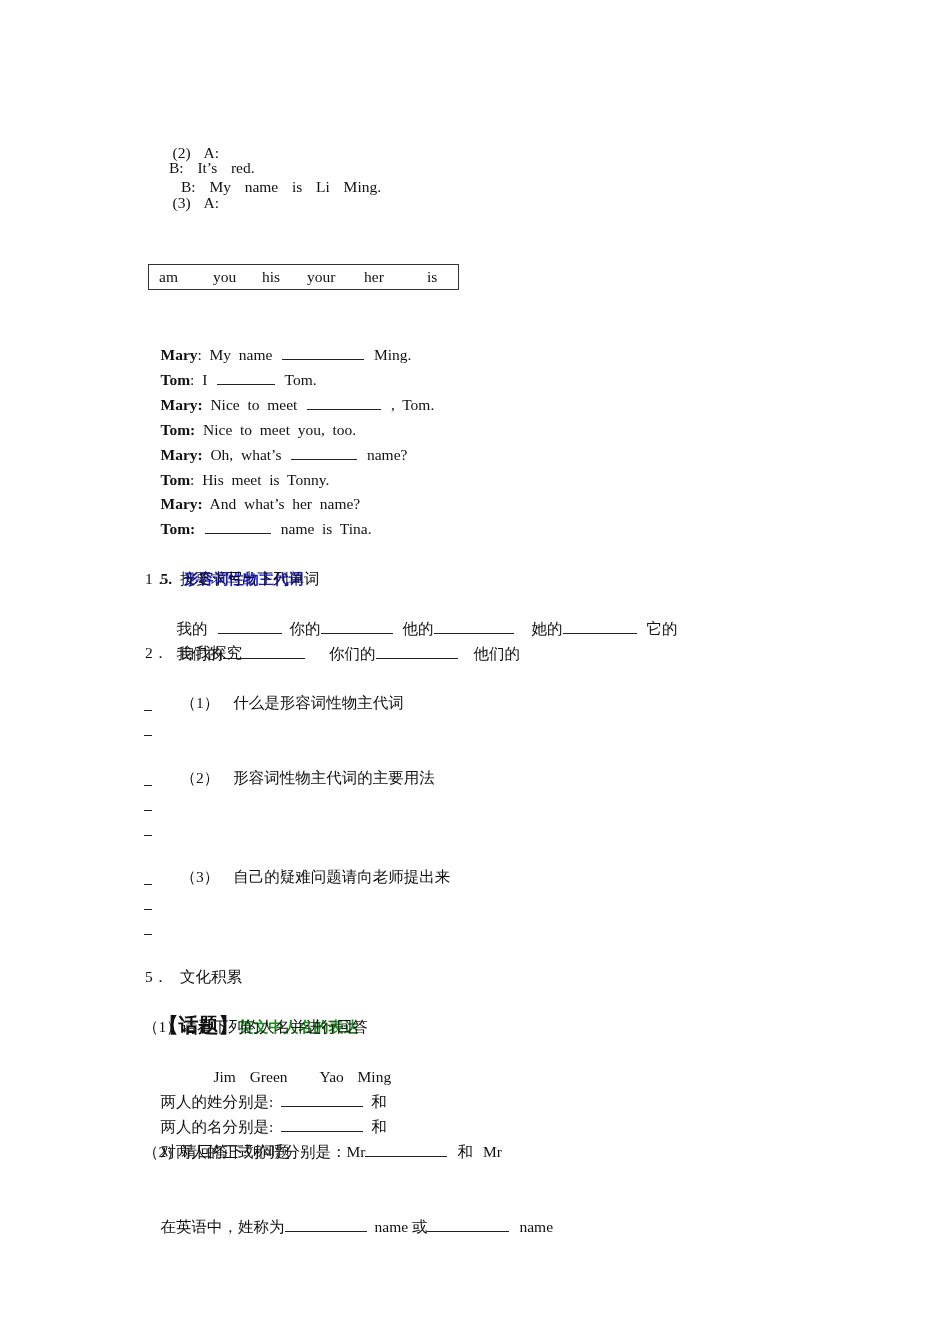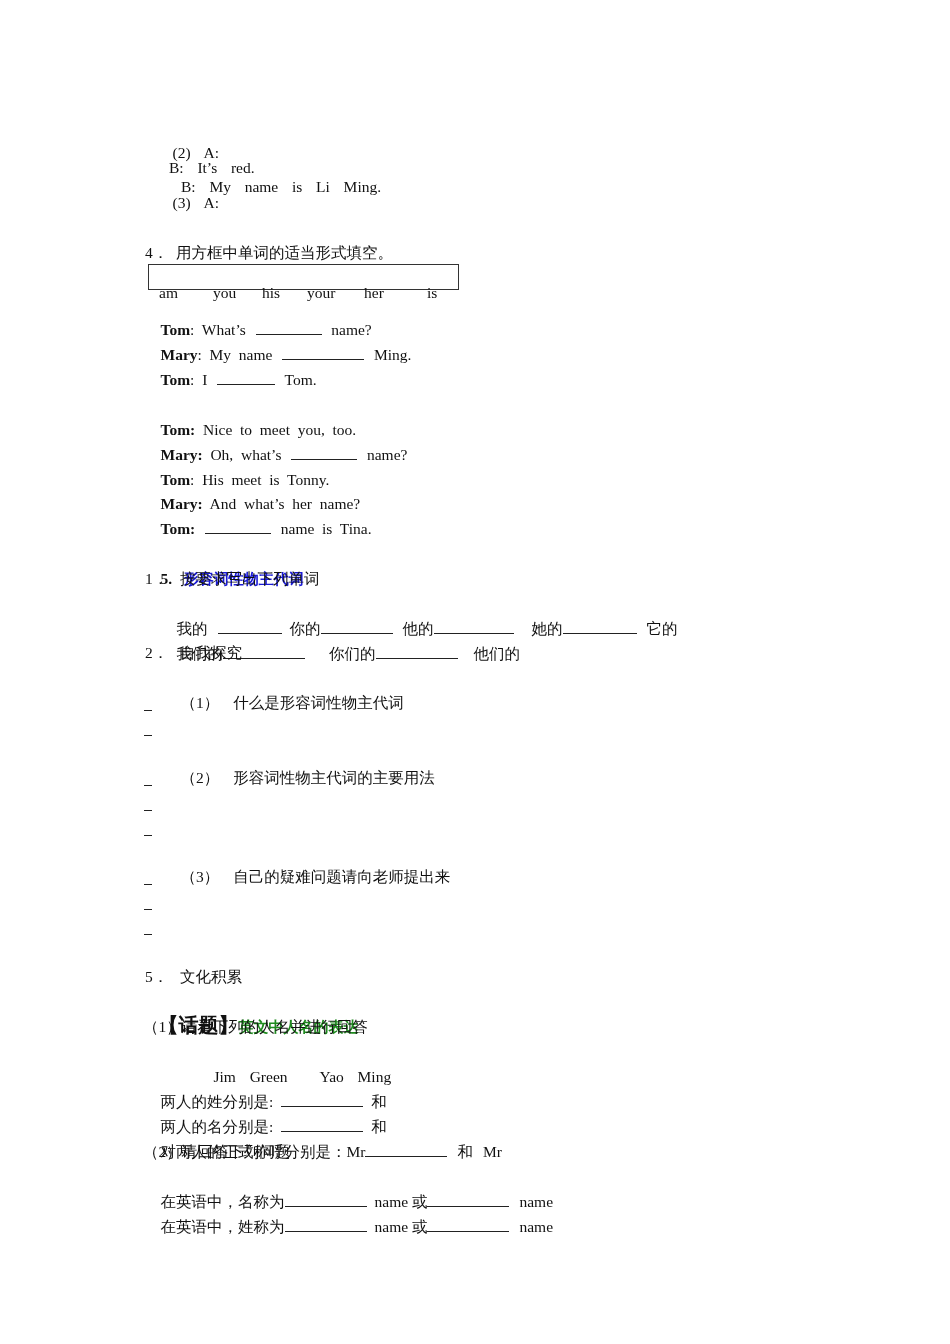--- a/index.html
+++ b/index.html
@@ -64,21 +64,21 @@
       position: absolute;
       left: 148px;
       top: 264px;
       width: 311px;
       height: 26px;
       border: 1px solid #333;
       box-sizing: border-box;
     }
     .wordbox span {
       position: absolute;
-      top: 16px;
+      top: 0;
       line-height: 24px;
     }
     .dash {
       position: absolute;
       left: 144px;
       width: 8px;
       height: 1px;
       background: #222;
     }
     .gap { display: inline-block; }
@@ -90,39 +90,38 @@
 
   <div class="line w" style="top:115px;">
     <span>(2)</span><span>  </span><span>A:</span>
   </div>
   <div class="line ind1 w" style="top:140px;margin-top:15px;">B:  It’s  red.</div>
   <div class="line w" style="top:165px;">
     <span>(3)</span><span>  </span><span>A:</span>
   </div>
   <div class="line ind1 w" style="top:174px;margin-left:12px;">B:  My  name  is  Li  Ming.</div>
 
-  <div class="line" style="top:240px;">4．  用方框中单词的适当形式填空。</div>
 
   <div class="wordbox">
     <span style="left:10px;">am</span>
     <span style="left:64px;">you</span>
     <span style="left:113px;">his</span>
     <span style="left:158px;">your</span>
     <span style="left:215px;">her</span>
     <span style="left:278px;">is</span>
   </div>
 
-  <div class="line" style="top:292px;">
-    <b>Tom</b><span>:</span><span>  What’s  </span><span class="blank" style="width:66px;"></span><span>  name?</span>
-  </div>
   <div class="line" style="top:317px;">
     <b>Mary</b><span>:</span><span>  My  name  </span><span class="blank" style="width:82px;"></span><span>  Ming.</span>
   </div>
   <div class="line" style="top:342px;">
     <b>Tom</b><span>:</span><span>  I  </span><span class="blank" style="width:58px;"></span><span>  Tom.</span>
+  </div>
+  <div class="line" style="top:367px;">
+    <b>Mary:</b><span>  Nice  to  meet  </span><span class="blank" style="width:74px;"></span><span>  ,  Tom.</span>
   </div>
   <div class="line" style="top:392px;">
     <b>Tom:</b><span>  Nice  to  meet  you,  too.</span>
   </div>
   <div class="line" style="top:417px;">
     <b>Mary:</b><span>  Oh,  what’s  </span><span class="blank" style="width:66px;"></span><span>  name?</span>
   </div>
   <div class="line" style="top:442px;">
     <b>Tom</b><span>:</span><span>  His  meet  is  Tonny.</span>
   </div>
@@ -180,20 +179,17 @@
     <span>两人的姓分别是:</span><span class="gap" style="width:6px;"></span><span class="blank" style="width:82px;"></span><span class="gap" style="width:6px;"></span><span>和</span>
   </div>
   <div class="line" style="top:1089px;">
     <span>两人的名分别是:</span><span class="gap" style="width:6px;"></span><span class="blank" style="width:82px;"></span><span class="gap" style="width:6px;"></span><span>和</span>
   </div>
   <div class="line" style="top:1114px;">
     <span>对两人的正式称呼分别是：</span><span>Mr</span><span class="blank" style="width:82px;margin-left:0;"></span><span class="gap" style="width:8px;"></span><span>和</span><span class="gap" style="width:10px;"></span><span>Mr</span>
   </div>
 
   <div class="line" style="top:1139px;left:143px;">（2）请回答下列问题</div>
-  <div class="line" style="top:1164px;">
-    <span>在英语中，名称为</span><span class="blank" style="width:82px;margin-left:0;"></span><span class="gap" style="width:6px;"></span><span>name 或</span><span class="blank" style="width:82px;margin-left:0;"></span><span class="gap" style="width:8px;"></span><span>name</span>
-  </div>
   <div class="line" style="top:1189px;">
     <span>在英语中，姓称为</span><span class="blank" style="width:82px;margin-left:0;"></span><span class="gap" style="width:6px;"></span><span>name 或</span><span class="blank" style="width:82px;margin-left:0;"></span><span class="gap" style="width:8px;"></span><span>name</span>
   </div>
 
 </div>
 
 </body></html>

